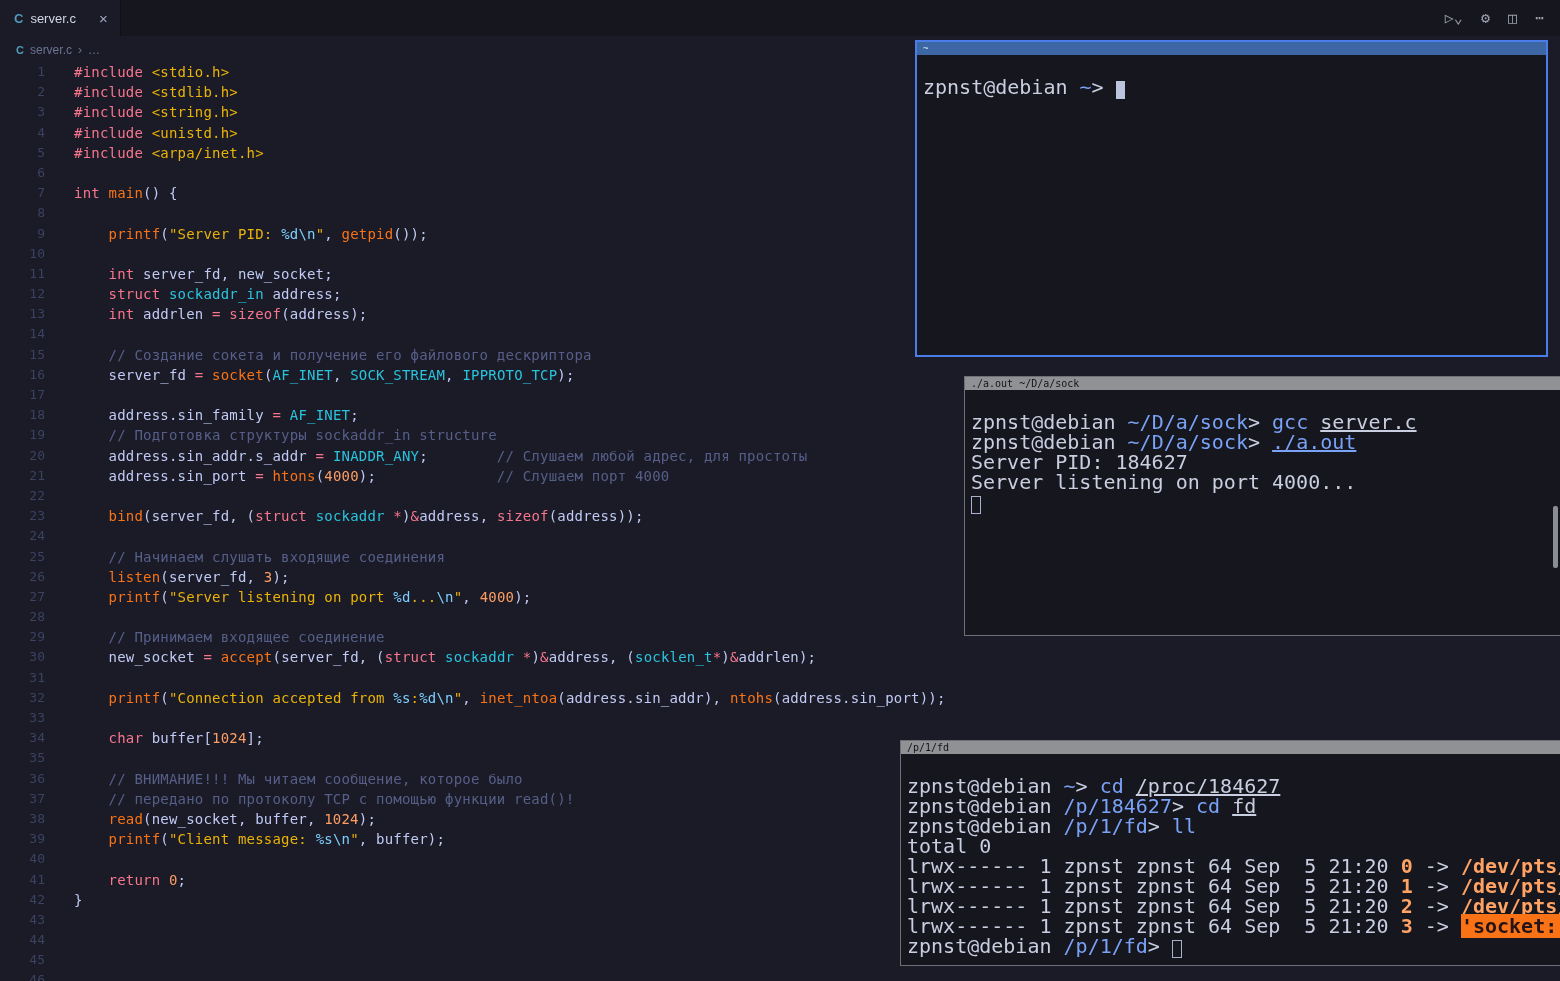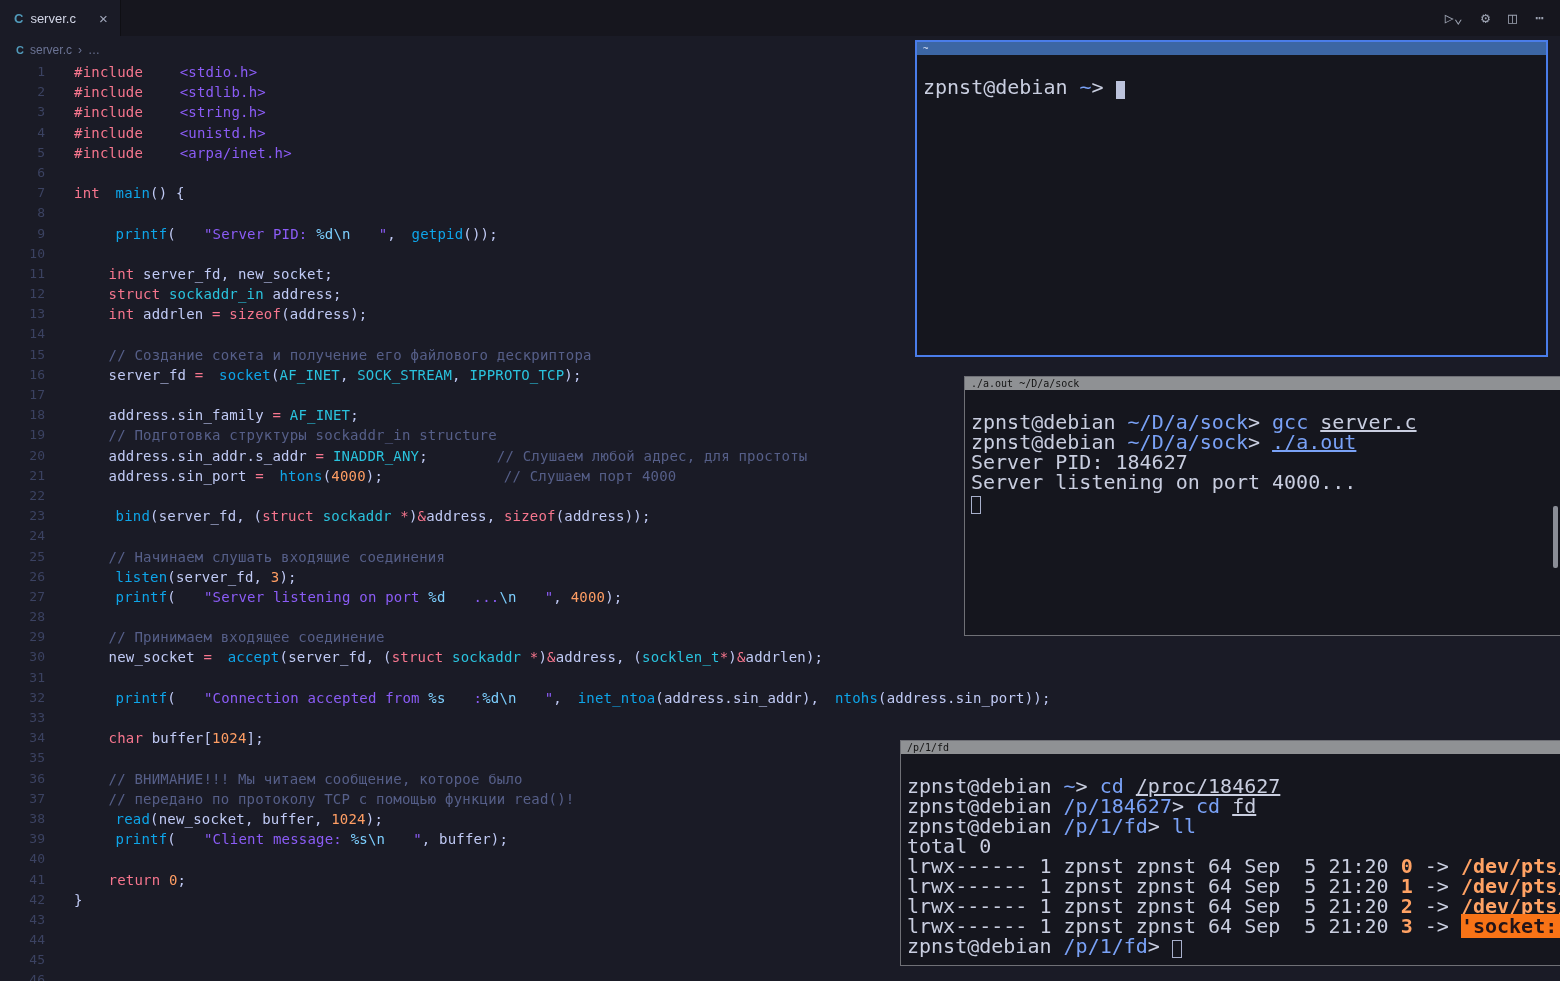--- a/index.html
+++ b/index.html
@@ -25,22 +25,22 @@
   
   #editor{position:absolute;top:62px;left:0;width:1560px;bottom:0;display:flex;
           overflow:hidden;z-index:1;}
   #gutter{width:45px;flex:none;text-align:right;}
   .ln{height:20.2px;line-height:20.2px;color:#3b4261;font-size:13px;}
   #code{flex:1;padding-left:29px;overflow:hidden;}
   .code-line{height:20.2px;line-height:20.2px;white-space:pre;font-size:14px;letter-spacing:.2px;}
 
   .tk-p{color:#c0caf5;}
   .tk-k{color:#f7768e;}
-  .tk-f{color:#0ea5e9;margin-left:7px;}
-  .tk-s{color:#8b5cf6;margin-left:28px;}
+  .tk-f{color:#f97316;}
+  .tk-s{color:#eab308;}
   .tk-e{color:#7dcfff;}
   .tk-c{color:#565f89;}
   .tk-n{color:#ff9e64;}
   .tk-y{color:#2ac3de;}
 
   
   .term{position:absolute;background:#15161e;box-sizing:border-box;z-index:10;}
   #term-top{left:915px;top:40px;width:633px;height:317px;border:2px solid #4a7dea;}
   #term-mid{left:964px;top:376px;width:642px;height:260px;border:1px solid #6f7076;}
   #term-bot{left:900px;top:740px;width:768px;height:226px;border:1px solid #6f7076;}

